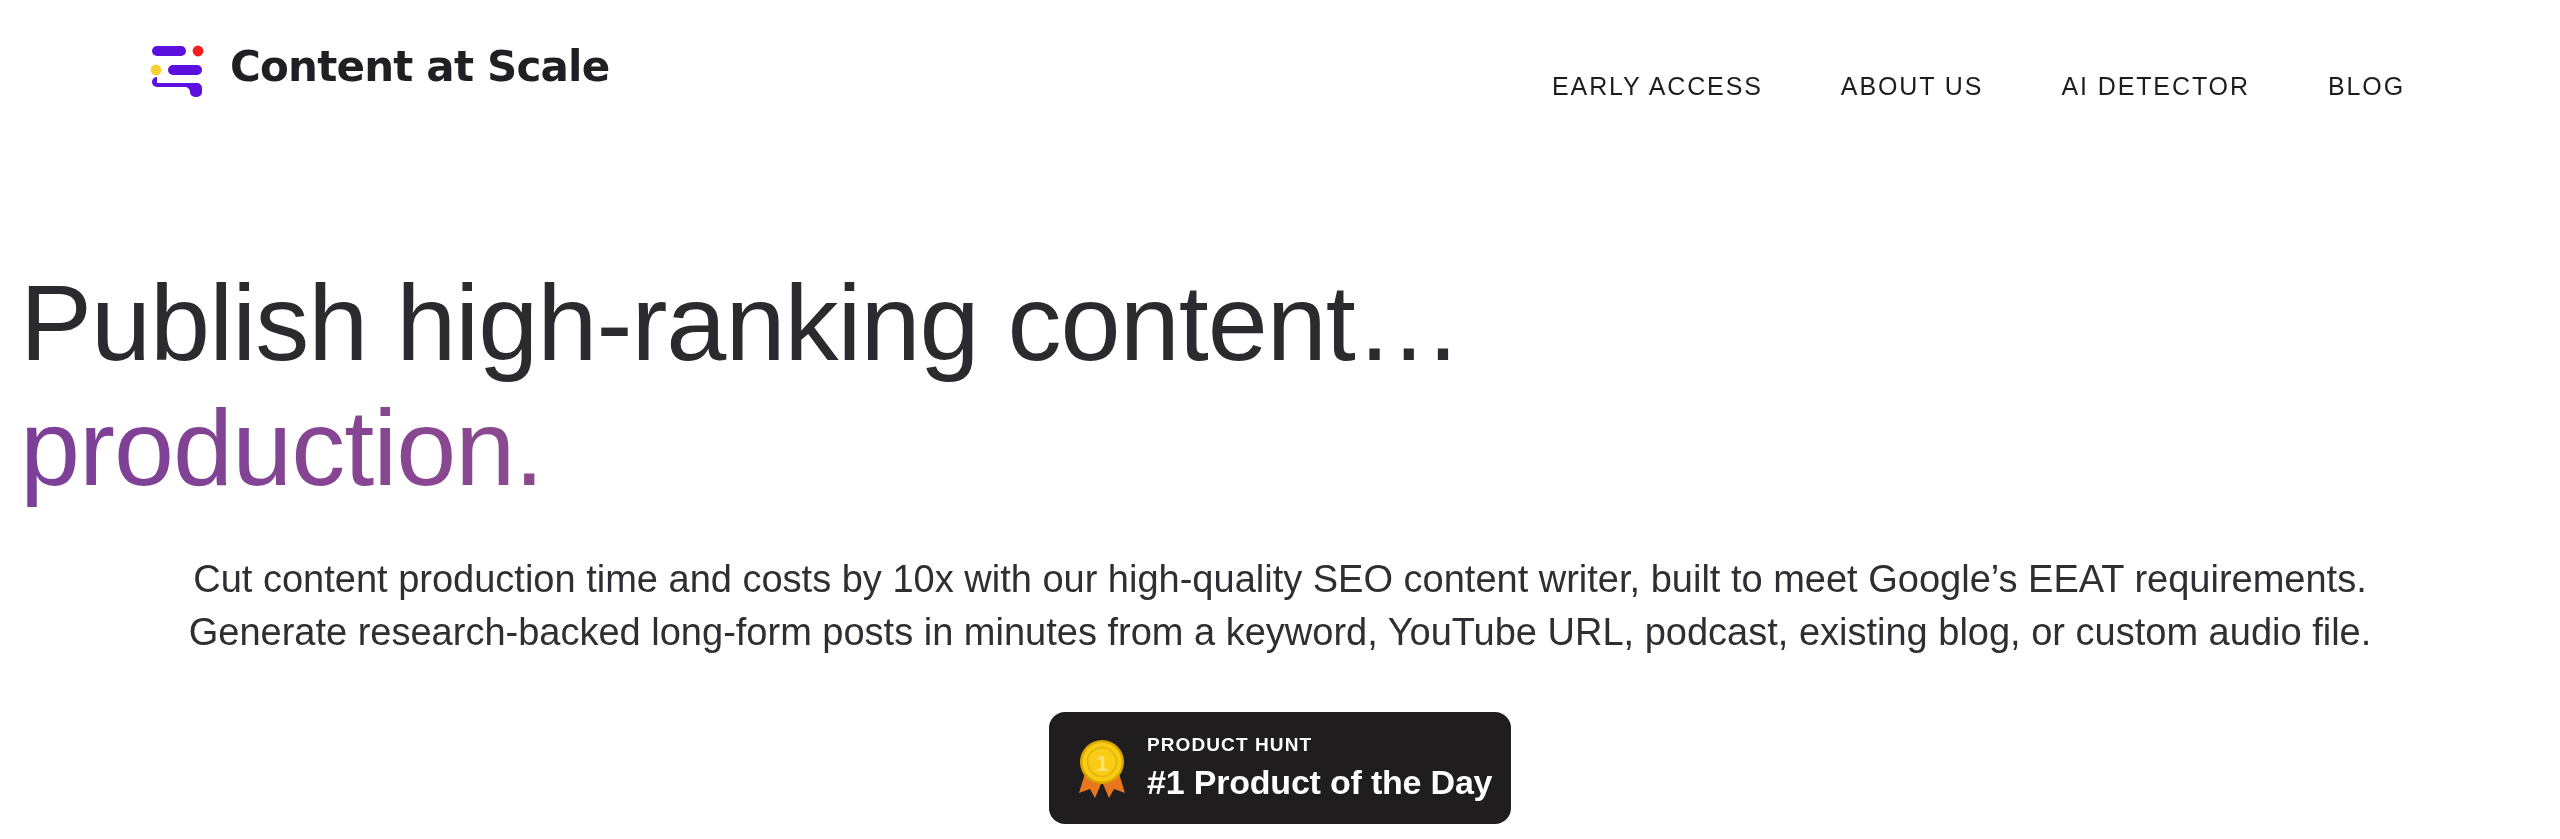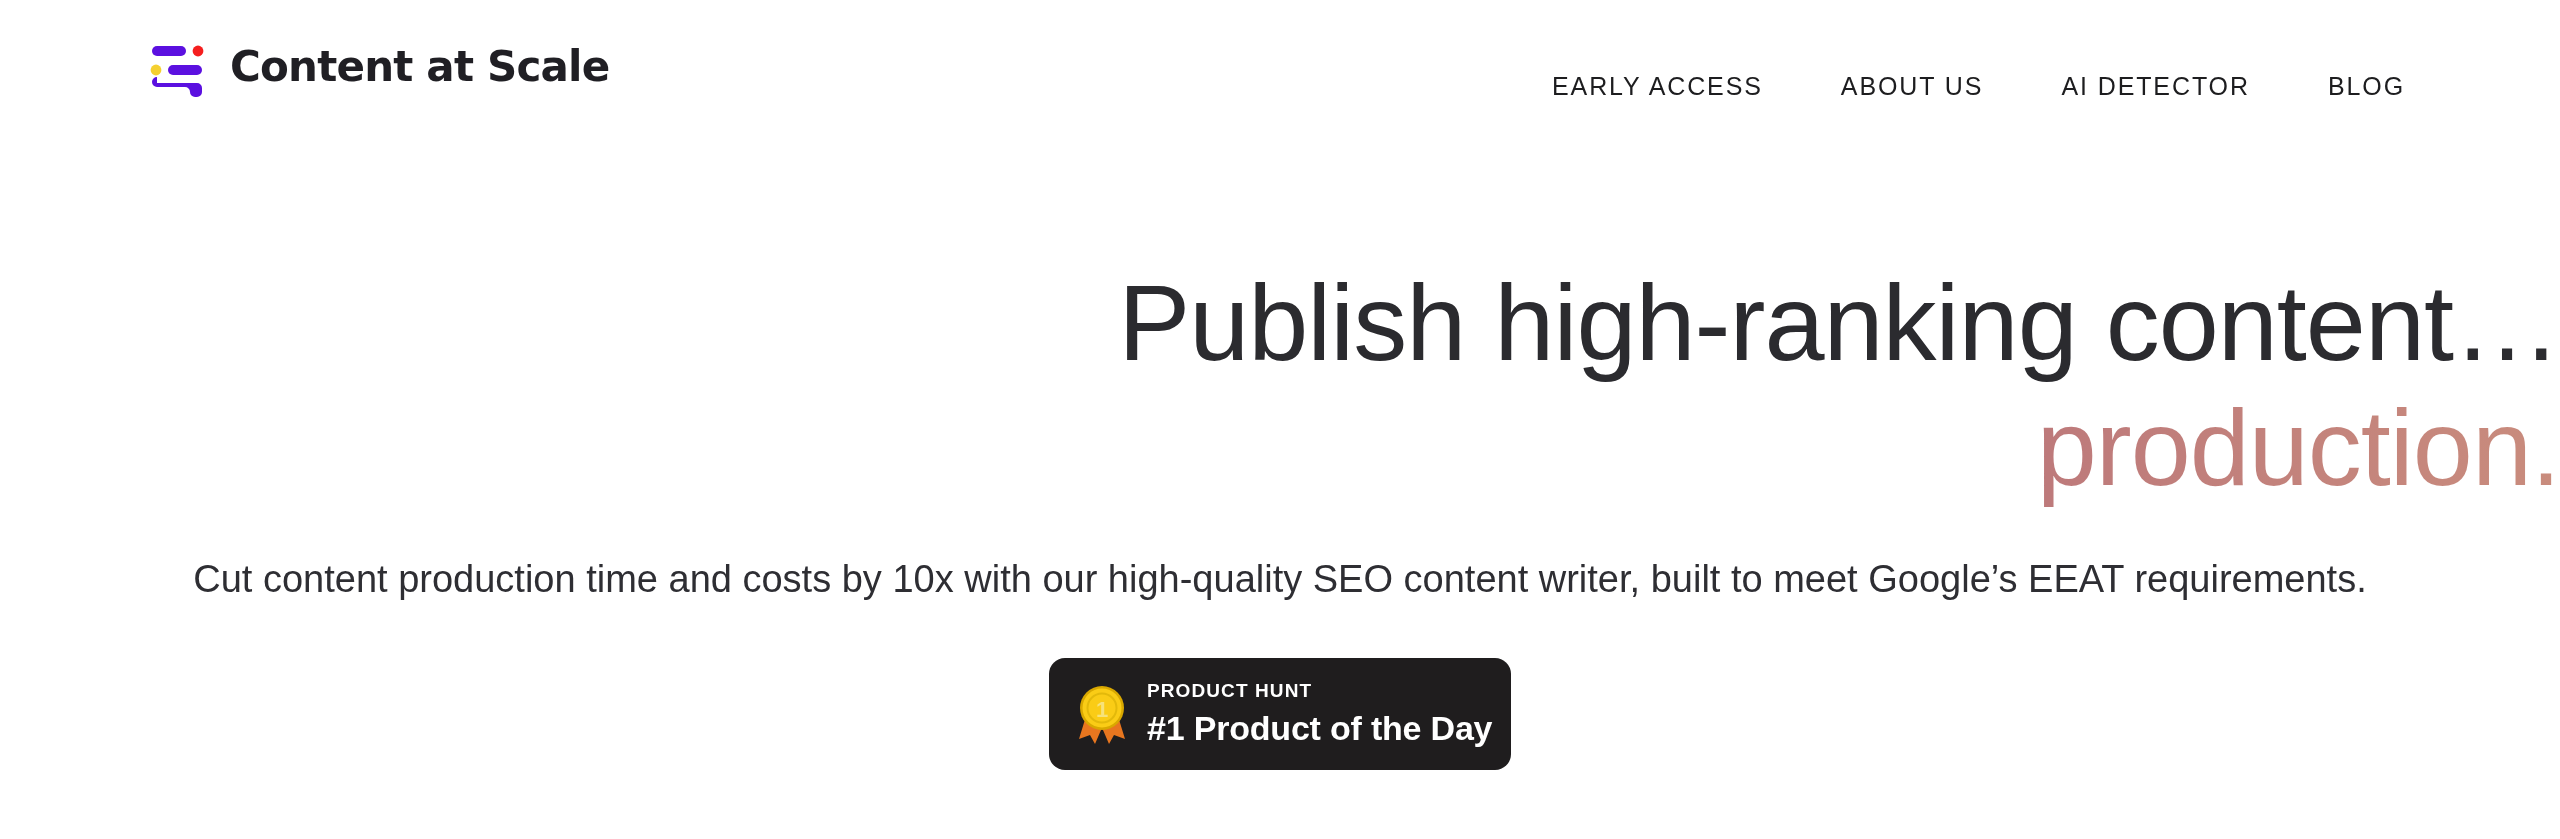--- a/index.html
+++ b/index.html
@@ -83,21 +83,21 @@
   .nav-link + .nav-link { margin-left: 78px; }
 
   
   .hero {
     position: absolute;
     top: 150px; left: 0;
     width: 2560px;
   }
 
   .hero-title {
-    text-align: right;
+    text-align: left;
     color: #2b2b2f;
     font-weight: 400;
     font-size: 108px;
     line-height: 1.16;
     letter-spacing: -1px;
     padding-top: 110px;
     font-family: "Liberation Sans", sans-serif;
     margin-left: 20px;
   }
 
@@ -203,20 +203,21 @@
 
   <section class="hero">
 
     <h1 class="hero-title">
       <span class="line1">Publish high-ranking content…</span>
       <span class="accent">production.</span>
     </h1>
 
     <p class="hero-sub">
       <span class="sub-line">Cut content production time and costs by 10x with our high-quality SEO content writer, built to meet Google’s EEAT requirements.</span>
+      <span class="sub-line">Generate research-backed long-form posts in minutes from a keyword, YouTube URL, podcast, existing blog, or custom audio file.</span>
     </p>
 
     <div class="badge-wrap">
       <a class="ph-badge" href="#">
 
         <span class="ph-medal">
           <svg width="54" height="62" viewBox="0 0 54 62" xmlns="http://www.w3.org/2000/svg">
             <path d="M12 30 L4 56 L15 52 L20 61 L29 40 Z" fill="#E8761F"></path>
             <path d="M42 30 L50 56 L39 52 L34 61 L25 40 Z" fill="#E8761F"></path>
             <circle cx="27" cy="25" r="22" fill="#D9A800"></circle>

